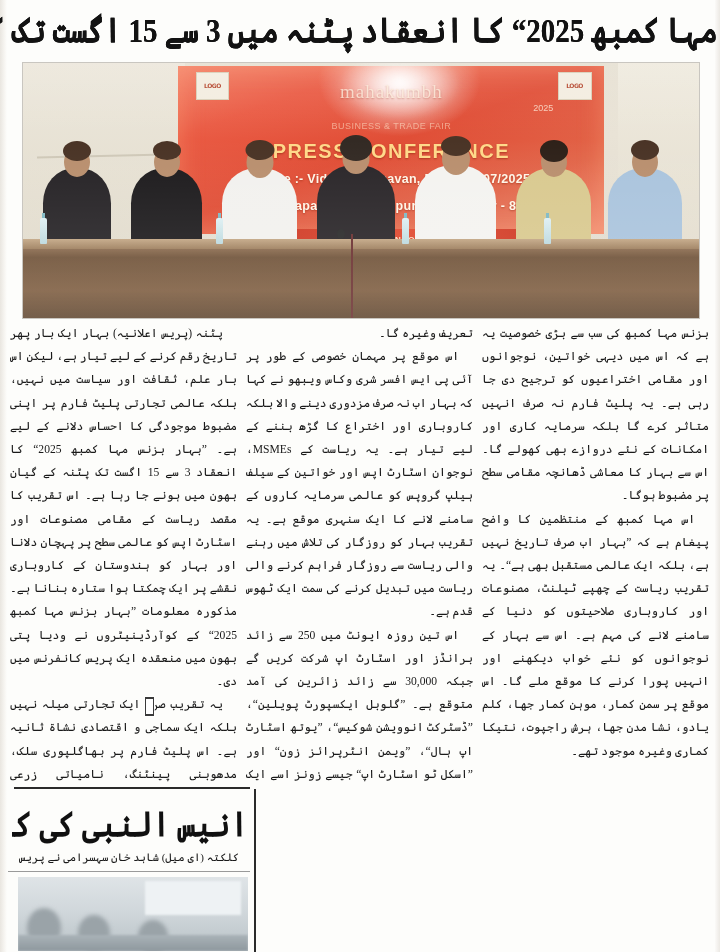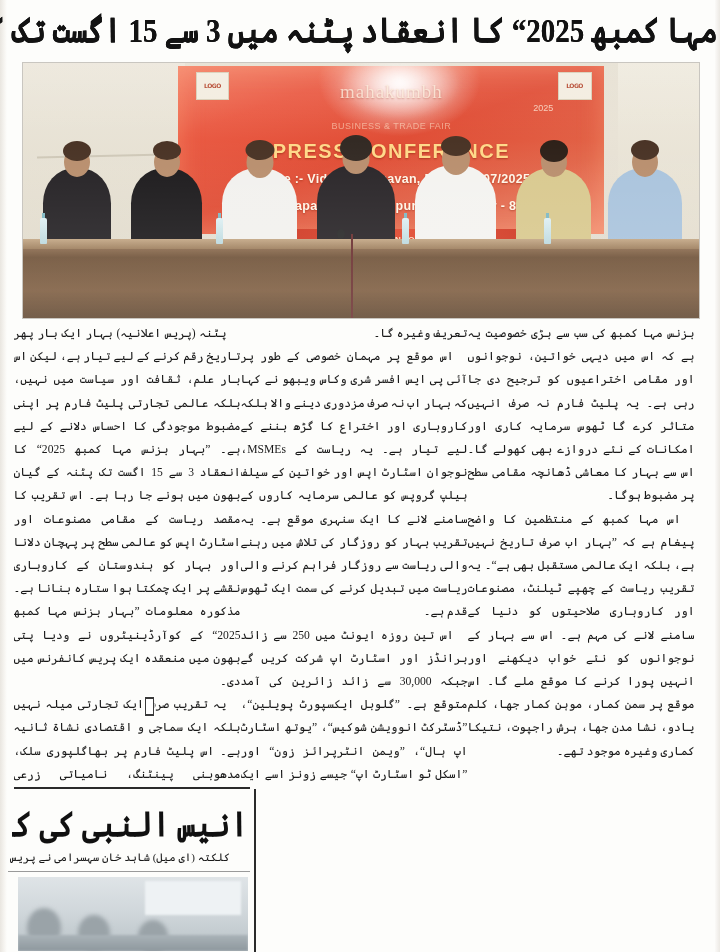--- a/index.html
+++ b/index.html
@@ -179,23 +179,23 @@
     border-radius:50%;background:#2a2a2a;
   }
   .photo-haze{
     position:absolute;inset:0;
     background:linear-gradient(180deg,rgba(255,255,255,.10),rgba(255,255,255,0) 30%,rgba(255,255,255,.14));
     pointer-events:none;
   }
 
   
   .cols{
-    position:absolute;left:4px;top:322px;width:700px;height:462px;
+    position:absolute;left:10px;top:322px;width:700px;height:462px;
     display:flex;flex-direction:row-reverse;
-    justify-content:center;
+    gap:9px;
   }
   .col{
     width:227px;
     direction:rtl;
     text-align:justify;
     font-family:"Liberation Serif", serif;
     font-size:11.6px;
     line-height:23.2px;
     color:#1a1a1a;
     overflow:hidden;
@@ -216,21 +216,21 @@
     position:absolute;right:6px;top:18px;width:236px;
     direction:rtl;text-align:left;
     font-family:"Liberation Serif", serif;
     font-weight:700;font-size:30px;color:#101010;
     transform:scaleY(1.15);
     white-space:nowrap;
     overflow:hidden;
   }
   .art2-byline{
     position:absolute;right:6px;top:62px;width:238px;
-    direction:rtl;text-align:left;
+    direction:rtl;text-align:center;
     font-family:"Liberation Serif", serif;
     font-size:11px;color:#1a1a1a;
     white-space:nowrap;
   }
   .art2-rule{
     position:absolute;right:4px;top:82px;width:242px;height:1px;background:#9a9a9a;
   }
   .art2-photo{
     position:absolute;left:10px;top:88px;width:230px;height:74px;
     background:linear-gradient(180deg,#dfe4e7 0%,#cfd6da 50%,#b9c2c7 100%);
@@ -354,21 +354,21 @@
       <p class="indent">یہ تقریب صرف ایک تجارتی میلہ نہیں بلکہ ایک سماجی و اقتصادی نشاۃ ثانیہ ہے۔ اس پلیٹ فارم پر بھاگلپوری سلک، مدھوبنی پینٹنگ، نامیاتی زرعی مصنوعات، بانس سے مٹی کے دستکاری اور دیہی خواتین کے ذریعہ تیار کردہ مصنوعات ”میڈ اِن بہار“ کے ٹیگ کے ساتھ عالمی سطح پر مارکیٹنگ کی طرف بڑھیں گی۔ یہ مہا کمبھ بہار کی خود انحصاری کی ایک نئی</p>
     </div>
 
     <div class="col">
       <p>تعریف وغیرہ گا۔</p>
       <p class="indent">اس موقع پر مہمان خصوصی کے طور پر آئی پی ایس افسر شری وکاس ویبھو نے کہا کہ بہار اب نہ صرف مزدوری دینے والا بلکہ کاروباری اور اختراع کا گڑھ بننے کے لیے تیار ہے۔ یہ ریاست کے MSMEs، نوجوان اسٹارٹ اپس اور خواتین کے سیلف ہیلپ گروپس کو عالمی سرمایہ کاروں کے سامنے لانے کا ایک سنہری موقع ہے۔ یہ تقریب بہار کو روزگار کی تلاش میں رہنے والی ریاست سے روزگار فراہم کرنے والی ریاست میں تبدیل کرنے کی سمت ایک ٹھوس قدم ہے۔</p>
       <p class="indent">اس تین روزہ ایونٹ میں 250 سے زائد برانڈز اور اسٹارٹ اپ شرکت کریں گے جبکہ 30,000 سے زائد زائرین کی آمد متوقع ہے۔ ”گلوبل ایکسپورٹ پویلین“، ”ڈسٹرکٹ انوویشن شوکیس“، ”یوتھ اسٹارٹ اپ ہال“، ”ویمن انٹرپرائز زون“ اور ”اسکل ٹو اسٹارٹ اپ“ جیسے زونز اسے ایک منفرد اور جامع ایونٹ بناتے ہیں۔ پالیسی سازوں، سفیروں اور صنعت کاروں کی شرکت اسے قومی سے بین الاقوامی پلیٹ فارم کی شکل دیتی ہے۔</p>
     </div>
 
     <div class="col">
-      <p>بزنس مہا کمبھ کی سب سے بڑی خصوصیت یہ ہے کہ اس میں دیہی خواتین، نوجوانوں اور مقامی اختراعیوں کو ترجیح دی جا رہی ہے۔ یہ پلیٹ فارم نہ صرف انہیں متاثر کرے گا ٹھوس سرمایہ کاری اور امکانات کے نئے دروازے بھی کھولے گا۔ اس سے بہار کا معاشی ڈھانچہ مقامی سطح پر مضبوط ہوگا۔</p>
+      <p>بزنس مہا کمبھ کی سب سے بڑی خصوصیت یہ ہے کہ اس میں دیہی خواتین، نوجوانوں اور مقامی اختراعیوں کو ترجیح دی جا رہی ہے۔ یہ پلیٹ فارم نہ صرف انہیں متاثر کرے گا بلکہ سرمایہ کاری اور امکانات کے نئے دروازے بھی کھولے گا۔ اس سے بہار کا معاشی ڈھانچہ مقامی سطح پر مضبوط ہوگا۔</p>
       <p class="indent">اس مہا کمبھ کے منتظمین کا واضح پیغام ہے کہ ”بہار اب صرف تاریخ نہیں ہے، بلکہ ایک عالمی مستقبل بھی ہے“۔ یہ تقریب ریاست کے چھپے ٹیلنٹ، مصنوعات اور کاروباری صلاحیتوں کو دنیا کے سامنے لانے کی مہم ہے۔ اس سے بہار کے نوجوانوں کو نئے خواب دیکھنے اور انہیں پورا کرنے کا موقع ملے گا۔ اس موقع پر سمن کمار، موہن کمار جھا، کلم یادو، نشا مدن جھا، ہرش راجپوت، نتیکا کماری وغیرہ موجود تھے۔</p>
     </div>
 
   </div>
 
   <div class="cursor-ibeam"></div>
 
   <div class="bottom-rule"></div>
   <div class="art2">
     <div class="art2-headline">انیس النبی کی کتاب</div>

